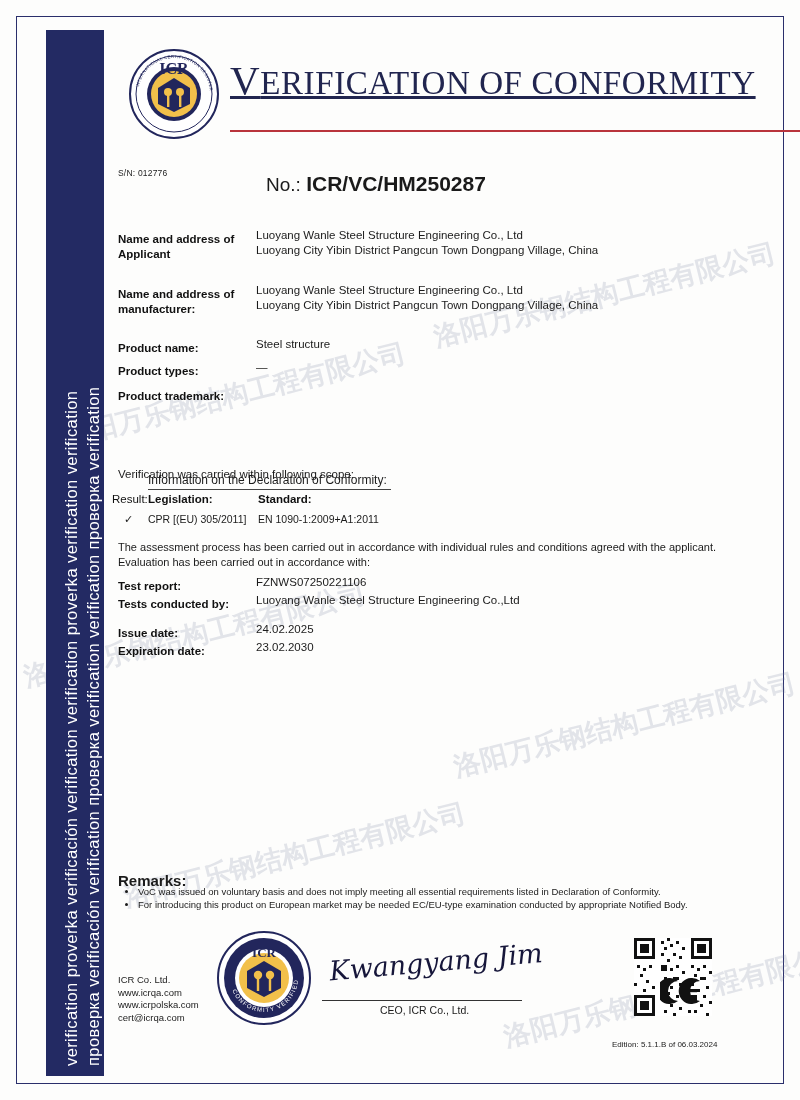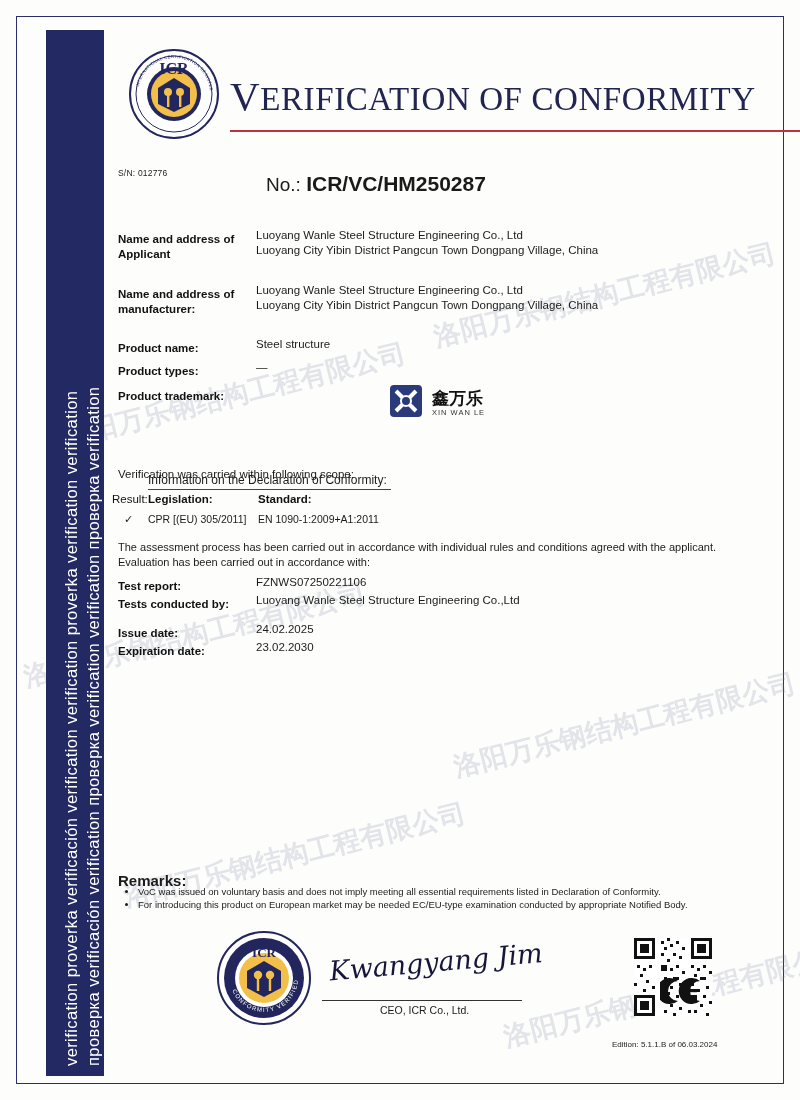--- a/index.html
+++ b/index.html
@@ -95,26 +95,27 @@
     left: 8px;
     top: 2px;
     width: 92px;
     height: 92px;
   }
   .seal-svg { display:block; }
 
   .main-title {
     position: absolute;
     left: 110px;
-    top: 26px;
+    top: 10px;
     font-family: "Liberation Serif", serif;
     font-size: 33px;
     letter-spacing: 0.6px;
     color: #21254f;
     white-space: nowrap;
+    text-decoration: underline;
   }
   .main-title .cap { font-size: 41px; }
 
   .title-rule {
     position: absolute;
     left: 110px;
     top: 84px;
     width: 648px;
     height: 2px;
     background: #b9343c;
@@ -401,31 +402,20 @@
 
   <div class="field" style="left:118px; top:360px;">
     <div class="label">Product types:</div>
     <div class="value">—</div>
   </div>
 
   <div class="field" style="left:118px; top:385px;">
     <div class="label">Product trademark:</div>
   </div>
 
-  <div class="tm-logo">
-    <svg width="120" height="38" viewBox="0 0 120 38">
-      <g transform="translate(0,1)">
-        <rect x="2" y="2" width="32" height="32" rx="4" fill="#2a3a7a"></rect>
-        <path d="M8 8 L28 28 M28 8 L8 28" stroke="#ffffff" stroke-width="4" fill="none"></path>
-        <circle cx="18" cy="18" r="5" fill="#2a3a7a" stroke="#ffffff" stroke-width="2"></circle>
-      </g>
-      <text x="44" y="22" font-family="DejaVu Sans, sans-serif" font-size="17" font-weight="bold" fill="#111">鑫万乐</text>
-      <text x="44" y="33" font-family="Liberation Sans, sans-serif" font-size="7.5" fill="#333" letter-spacing="1">XIN WAN LE</text>
-    </svg>
-  </div>
 
   <div class="scope-line">Verification was carried within following scope:</div>
 
   <div class="decl-heading">Information on the Declaration of Conformity:</div>
 
   <div class="decl-cols decl-result">Result:</div>
   <div class="decl-cols decl-legis">Legislation:</div>
   <div class="decl-cols decl-std">Standard:</div>
 
   <div class="decl-row decl-check">✓</div>
@@ -470,20 +460,26 @@
       <rect x="40.8" y="48" width="2.4" height="13" fill="#f2c04a"></rect>
       <rect x="52.8" y="48" width="2.4" height="13" fill="#f2c04a"></rect>
       <text x="48" y="27" text-anchor="middle" font-family="Liberation Serif, serif" font-size="13" font-weight="bold" fill="#22265c">ICR</text>
       <path id="arcBottom" d="M 14 48 A 34 34 0 0 0 82 48" fill="none"></path>
       <text font-family="Liberation Sans, sans-serif" font-size="6" fill="#ffffff" letter-spacing="1.2">
         <textPath href="#arcBottom" startOffset="12%">CONFORMITY VERIFIED</textPath>
       </text>
     </svg>
   </div>
 
+  <div class="footer-contact">
+    <div>ICR Co. Ltd.</div>
+    <div>www.icrqa.com</div>
+    <div>www.icrpolska.com</div>
+    <div>cert@icrqa.com</div>
+  </div>
 
   <div class="signature">Kwangyang Jim</div>
   <div class="sig-rule"></div>
   <div class="sig-caption">CEO, ICR Co., Ltd.</div>
 
   <div class="qr">
     <svg width="78" height="78" viewBox="0 0 26 26" shape-rendering="crispEdges">
       <rect width="26" height="26" fill="#ffffff"></rect>
       <g fill="#111111">
         <rect x="0" y="0" width="7" height="1"></rect>

